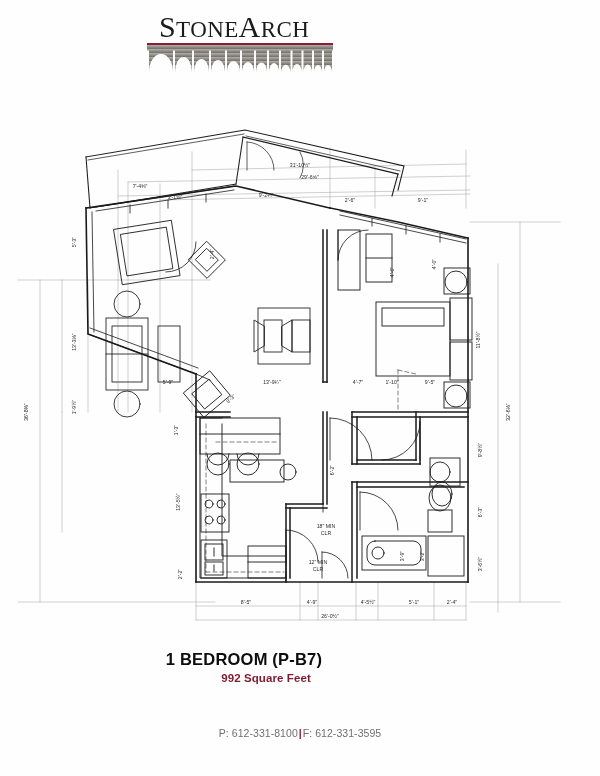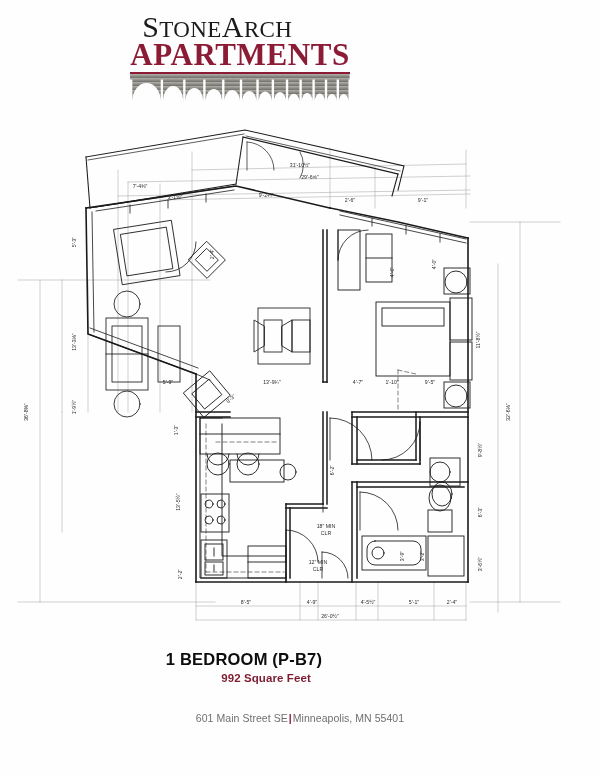--- a/index.html
+++ b/index.html
@@ -62,21 +62,20 @@
 </head>
 <body>
 
 <div class="page">
 
   <div class="logo-block">
     <div class="logo-wrap">
       <div class="logo-stone">
         <span class="cap">S</span><span class="sc">TONE</span><span class="cap">A</span><span class="sc">RCH</span>
       </div>
-      <div class="logo-apts">APARTMENTS</div>
       <div class="logo-rule"></div>
       <svg class="bridge" viewBox="0 0 186 30" preserveAspectRatio="none">
         <defs>
           <linearGradient id="stoneg" x1="0" y1="0" x2="0" y2="1">
             <stop offset="0" stop-color="#b9b7b2"></stop>
             <stop offset="0.35" stop-color="#9d9b96"></stop>
             <stop offset="1" stop-color="#6f6d68"></stop>
           </linearGradient>
           <pattern id="stonetex" width="6" height="4" patternUnits="userSpaceOnUse">
             <rect width="6" height="4" fill="url(#stoneg)"></rect>
@@ -425,17 +424,17 @@
       <text x="326" y="423" text-anchor="middle">CLR</text>
       <text x="318" y="452" text-anchor="middle">12" MIN</text>
       <text x="318" y="459" text-anchor="middle">CLR</text>
     </g>
   </svg>
   </div>
 
   <div class="plan-title">1 BEDROOM (P-B7)</div>
   <div class="plan-sqft">992 Square Feet</div>
 
-  <div class="addr addr1">
-    <span>601 Main Street SE</span><span class="sep">|</span><span>Minneapolis, MN 55401</span>
+  <div class="addr addr2">
+    <span>P: 612-331-8100</span><span class="sep">|</span><span>F: 612-331-3595</span>
   </div>
 
 </div>
 
 </body></html>

